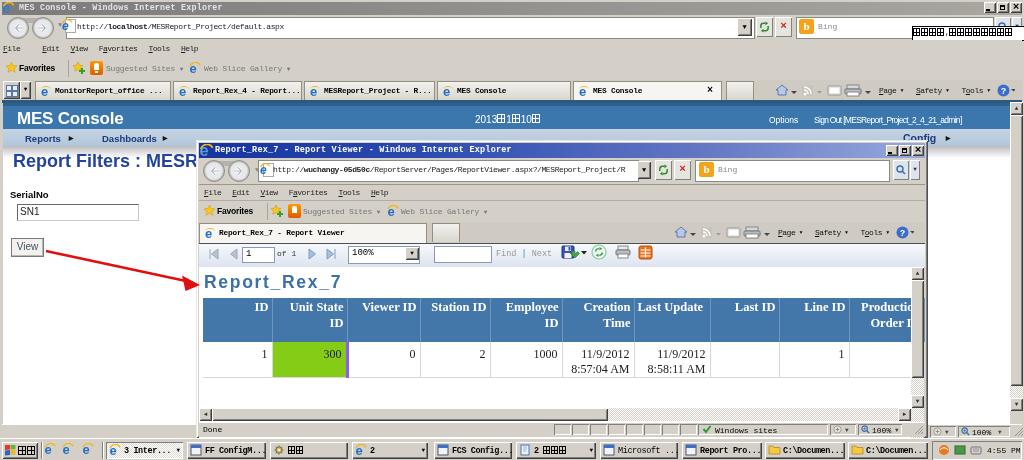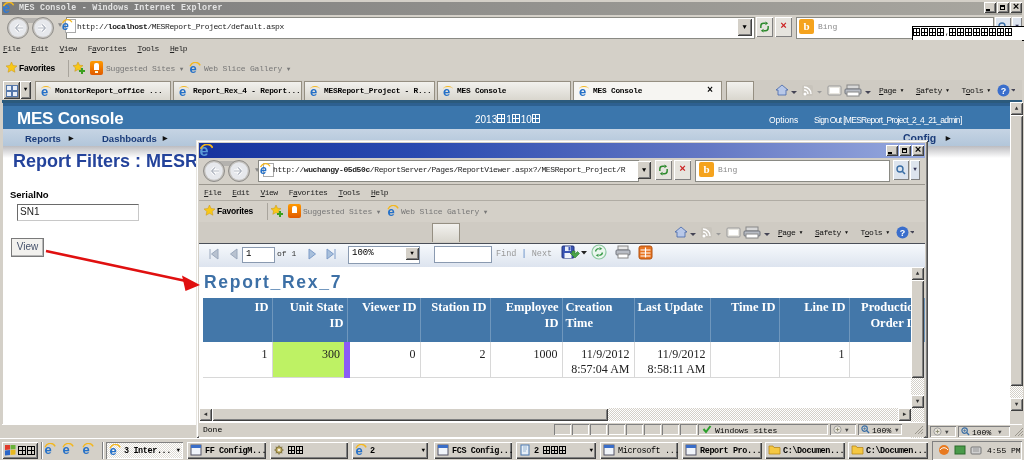--- a/index.html
+++ b/index.html
@@ -82,21 +82,21 @@
   <div class="abs bev-out" style="left:995px;top:17px;width:16px;height:20px;background:#dde4ee;"><svg width="10" height="10" viewBox="0 0 10 10" style="margin:5px 0 0 3px;">
         <circle cx="4" cy="4" r="3" fill="none" stroke="#3a6ea5" stroke-width="1.4"></circle>
         <path d="M6.5 6.5L9 9" stroke="#3a6ea5" stroke-width="1.6"></path>
       </svg></div>
   <div class="abs bev-out" style="left:1012px;top:17px;width:10px;height:20px;background:#dde4ee;font-size:6px;color:#335;text-align:center;line-height:20px;">▼</div>
 
   <div class="abs" style="left:912px;top:26px;width:112px;height:13px;background:#fff;border:1px solid #000;font-size:9px;line-height:12px;color:#000;overflow:hidden;white-space:nowrap;"><i class="cj"></i><i class="cj"></i><i class="cj"></i><i class="cj"></i><span style="font-size:7px;">,</span><i class="cj"></i><i class="cj"></i><i class="cj"></i><i class="cj"></i><i class="cj"></i><i class="cj"></i><i class="cj"></i><i class="cj"></i></div>
 
   <div class="abs" style="left:2px;top:40px;width:1020px;height:17px;background:#D4D0C8;border-bottom:1px solid #b8b4ac;"></div>
   <div class="abs" style="left:3px;top:44px;font-size:8px;letter-spacing:-0.5px;color:#222;">
-    <span style="margin-right:11px;"><span class="u">F</span>ile</span><span style="margin-right:11px;"><span class="u">E</span>dit</span><span style="margin-right:11px;"><span class="u">V</span>iew</span><span style="margin-right:11px;">F<span class="u">a</span>vorites</span><span style="margin-right:11px;"><span class="u">T</span>ools</span><span><span class="u">H</span>elp</span>
+    <span style="margin-right:22px;"><span class="u">F</span>ile</span><span style="margin-right:11px;"><span class="u">E</span>dit</span><span style="margin-right:11px;"><span class="u">V</span>iew</span><span style="margin-right:11px;">F<span class="u">a</span>vorites</span><span style="margin-right:11px;"><span class="u">T</span>ools</span><span><span class="u">H</span>elp</span>
   </div>
 
   <div class="abs" style="left:2px;top:57px;width:1020px;height:23px;background:#D4D0C8;border-bottom:1px solid #b0aca4;"></div>
   <div class="abs" style="left:6px;top:62px;"><svg width="11" height="11" viewBox="0 0 12 12">
         <path d="M6 0l1.8 3.8 4.2.5-3.1 2.8.9 4.1L6 9.1l-3.8 2.1.9-4.1L0 4.3l4.2-.5z" fill="#f8c818" stroke="#c89010" stroke-width="0.5"></path>
       </svg></div>
   <div class="abs sans" style="left:19px;top:63px;font-weight:bold;font-size:8.5px;letter-spacing:-0.2px;">Favorites</div>
   <div class="abs" style="left:68px;top:60px;width:1px;height:17px;background:#a8a49c;"></div>
   <div class="abs" style="left:73px;top:62px;"><svg width="13" height="12" viewBox="0 0 13 12">
         <path d="M5 0l1.5 3.2 3.5.4-2.6 2.3.7 3.4L5 7.6 1.8 9.3l.7-3.4L0 3.6l3.5-.4z" fill="#f8c818" stroke="#c89010" stroke-width="0.5"></path>
@@ -219,20 +219,21 @@
       </svg>
   </div>
 
   <div class="abs" id="popup" style="left:196px;top:140px;width:732px;height:298px;background:#D4D0C8;box-shadow:inset 1px 1px 0 #e8e6e0, inset -1px -1px 0 #505050, inset 2px 2px 0 #fff, inset -2px -2px 0 #808080;">
 
     <div class="abs" style="left:3px;top:3px;width:726px;height:15px;background:linear-gradient(90deg,#16339e 0%,#2a4ab0 30%,#6478c4 70%,#97a9de 100%);"></div>
     <div class="abs" style="left:4px;top:4px;width:13px;height:13px;"><svg width="13" height="13" viewBox="0 0 12 12">
           <text x="-0.5" y="11.5" font-size="15" font-weight="bold" fill="#5b9bd8" font-family="Liberation Sans">e</text>
           <path d="M0.5 4.4C3.5 -1 9.5 -0.8 11.6 3.6" stroke="#f3b71e" stroke-width="1.6" fill="none"></path>
         </svg></div>
+    <div class="abs" style="left:19px;top:5px;color:#fff;font-weight:bold;font-size:8.5px;letter-spacing:0.2px;">Report_Rex_7 - Report Viewer - Windows Internet Explorer</div>
     <div class="abs btn" style="left:690px;top:5px;width:12px;height:11px;">
         <div class="abs" style="left:2px;top:7px;width:4px;height:2px;background:#000;"></div>
       </div>
     <div class="abs btn" style="left:703px;top:5px;width:12px;height:11px;">
         <div class="abs" style="left:2.5px;top:2.5px;width:5px;height:5px;border:1px solid #000;border-top-width:2px;box-sizing:border-box;"></div>
       </div>
     <div class="abs btn" style="left:716px;top:5px;width:12px;height:11px;font-size:11px;font-weight:bold;text-align:center;line-height:10px;">×</div>
 
     <div class="abs" style="left:3px;top:18px;width:726px;height:26px;background:#D4D0C8;"></div>
     <div class="abs" style="left:5px;top:19px;">
@@ -290,20 +291,24 @@
         <div class="abs" style="left:4px;top:2px;width:5px;height:7px;background:#fff;border-radius:2px 2px 0 0;"></div>
       </div>
     <div class="abs" style="left:107px;top:67px;color:#777;font-size:8px;letter-spacing:-0.2px;">Suggested Sites <span style="font-size:6px;">▼</span></div>
     <div class="abs" style="left:191px;top:65px;width:12px;height:12px;"><svg width="12" height="12" viewBox="0 0 12 12">
           <text x="0.5" y="10.5" font-size="13" font-weight="bold" fill="#2470c8" font-family="Liberation Sans">e</text>
           <path d="M1 4.2C3.5 -0.8 9 -0.6 11.2 3.4" stroke="#f3b71e" stroke-width="1.4" fill="none"></path>
         </svg></div>
     <div class="abs" style="left:205px;top:67px;color:#777;font-size:8px;letter-spacing:-0.2px;">Web Slice Gallery <span style="font-size:6px;">▼</span></div>
 
     <div class="abs" style="left:3px;top:82px;width:726px;height:21px;background:#CFCBC3;"></div>
+    <div class="tab abs active" style="left:3px;top:83px;width:228px;">
+      <span class="tabico"></span>
+        <span class="tabtxt">Report_Rex_7 - Report Viewer</span>
+    </div>
     <div class="tab abs" style="left:236px;top:83px;width:28px;"></div>
     <div class="abs" id="cmdpopup" style="left:478px;top:85px;"><svg width="240" height="15" viewBox="0 0 240 15">
           <path d="M7 2l6 5h-2v5h-8V7H1z" fill="#b8c8e8" stroke="#4466aa" stroke-width="0.8"></path>
           <path d="M16 8l3 3 3-3" fill="#445"></path>
           <rect x="27" y="2" width="11" height="11" rx="2" fill="#c8c4bc"></rect>
           <circle cx="30" cy="11" r="1.5" fill="#fff"></circle>
           <path d="M29 7a4 4 0 014 4M29 4a7 7 0 017 7" stroke="#fff" stroke-width="1.4" fill="none"></path>
           <path d="M42 8l2.5 2.5L47 8" fill="#999"></path>
           <rect x="53" y="3" width="13" height="9" rx="1" fill="#e8e6e0" stroke="#999"></rect>
           <rect x="55" y="5" width="9" height="5" fill="#fff"></rect>
@@ -361,29 +366,29 @@
 
     <div class="abs" id="rpt-table" style="left:7px;top:158px;">
         <table style="border-collapse:collapse;table-layout:fixed;font-family:'Liberation Serif',serif;">
           <tbody>
             <tr>
               <td style="width:69px;height:44px;background:#4377a9;color:#fff;font-weight:bold;font-size:12.5px;text-align:right;vertical-align:top;padding:2px 3px;border-right:1px solid #6f97bd;box-sizing:border-box;line-height:1.25;">ID</td>
               <td style="width:75px;height:44px;background:#4377a9;color:#fff;font-weight:bold;font-size:12.5px;text-align:right;vertical-align:top;padding:2px 3px;border-right:1px solid #6f97bd;box-sizing:border-box;line-height:1.25;">Unit State ID</td>
               <td style="width:73px;height:44px;background:#4377a9;color:#fff;font-weight:bold;font-size:12.5px;text-align:right;vertical-align:top;padding:2px 3px;border-right:1px solid #6f97bd;box-sizing:border-box;line-height:1.25;">Viewer ID</td>
               <td style="width:70px;height:44px;background:#4377a9;color:#fff;font-weight:bold;font-size:12.5px;text-align:right;vertical-align:top;padding:2px 3px;border-right:1px solid #6f97bd;box-sizing:border-box;line-height:1.25;">Station ID</td>
               <td style="width:72px;height:44px;background:#4377a9;color:#fff;font-weight:bold;font-size:12.5px;text-align:right;vertical-align:top;padding:2px 3px;border-right:1px solid #6f97bd;box-sizing:border-box;line-height:1.25;">Employee ID</td>
-              <td style="width:72px;height:44px;background:#4377a9;color:#fff;font-weight:bold;font-size:12.5px;text-align:left;vertical-align:top;padding:2px 3px;border-right:1px solid #6f97bd;box-sizing:border-box;line-height:1.25;">Creation Time</td>
+              <td style="width:72px;height:44px;background:#4377a9;color:#fff;font-weight:bold;font-size:12.5px;text-align:right;vertical-align:top;padding:2px 3px;border-right:1px solid #6f97bd;box-sizing:border-box;line-height:1.25;">Creation Time</td>
               <td style="width:76px;height:44px;background:#4377a9;color:#fff;font-weight:bold;font-size:12.5px;text-align:left;vertical-align:top;padding:2px 3px;border-right:1px solid #6f97bd;box-sizing:border-box;line-height:1.25;"><span style="white-space:nowrap;">Last Update</span></td>
-              <td style="width:69px;height:44px;background:#4377a9;color:#fff;font-weight:bold;font-size:12.5px;text-align:right;vertical-align:top;padding:2px 3px;border-right:1px solid #6f97bd;box-sizing:border-box;line-height:1.25;">Time ID</td>
+              <td style="width:69px;height:44px;background:#4377a9;color:#fff;font-weight:bold;font-size:12.5px;text-align:right;vertical-align:top;padding:2px 3px;border-right:1px solid #6f97bd;box-sizing:border-box;line-height:1.25;">Last ID</td>
               <td style="width:70px;height:44px;background:#4377a9;color:#fff;font-weight:bold;font-size:12.5px;text-align:right;vertical-align:top;padding:2px 3px;border-right:1px solid #6f97bd;box-sizing:border-box;line-height:1.25;">Line ID</td>
               <td style="width:75px;height:44px;background:#4377a9;color:#fff;font-weight:bold;font-size:12.5px;text-align:right;vertical-align:top;padding:2px 3px;border-right:1px solid #6f97bd;box-sizing:border-box;line-height:1.25;">Production Order ID</td>
             </tr>
             <tr>
               <td style="height:34px;background:#fff;color:#222;font-size:12px;text-align:right;vertical-align:top;padding:5px 4px 0 4px;border-right:1px solid #d8d8d8;border-bottom:1px solid #d8d8d8;box-sizing:border-box;line-height:1.25;">1</td>
-              <td style="height:34px;background:#bef264;color:#222;font-size:12px;text-align:right;vertical-align:top;padding:5px 4px 0 4px;border-right:6px solid #8b5cf6;border-bottom:1px solid #d8d8d8;box-sizing:border-box;line-height:1.25;">300</td>
+              <td style="height:34px;background:#84cc16;color:#222;font-size:12px;text-align:right;vertical-align:top;padding:5px 4px 0 4px;border-right:3px solid #8b5cf6;border-bottom:1px solid #d8d8d8;box-sizing:border-box;line-height:1.25;">300</td>
               <td style="height:34px;background:#fff;color:#222;font-size:12px;text-align:right;vertical-align:top;padding:5px 4px 0 4px;border-right:1px solid #d8d8d8;border-bottom:1px solid #d8d8d8;box-sizing:border-box;line-height:1.25;">0</td>
               <td style="height:34px;background:#fff;color:#222;font-size:12px;text-align:right;vertical-align:top;padding:5px 4px 0 4px;border-right:1px solid #d8d8d8;border-bottom:1px solid #d8d8d8;box-sizing:border-box;line-height:1.25;">2</td>
               <td style="height:34px;background:#fff;color:#222;font-size:12px;text-align:right;vertical-align:top;padding:5px 4px 0 4px;border-right:1px solid #d8d8d8;border-bottom:1px solid #d8d8d8;box-sizing:border-box;line-height:1.25;">1000</td>
               <td style="height:34px;background:#fff;color:#222;font-size:12px;text-align:right;vertical-align:top;padding:5px 4px 0 4px;border-right:1px solid #d8d8d8;border-bottom:1px solid #d8d8d8;box-sizing:border-box;line-height:1.25;">11/9/2012<br>8:57:04 AM</td>
               <td style="height:34px;background:#fff;color:#222;font-size:12px;text-align:right;vertical-align:top;padding:5px 4px 0 4px;border-right:1px solid #d8d8d8;border-bottom:1px solid #d8d8d8;box-sizing:border-box;line-height:1.25;">11/9/2012<br>8:58:11 AM</td>
               <td style="height:34px;background:#fff;color:#222;font-size:12px;text-align:right;vertical-align:top;padding:5px 4px 0 4px;border-right:1px solid #d8d8d8;border-bottom:1px solid #d8d8d8;box-sizing:border-box;line-height:1.25;"></td>
               <td style="height:34px;background:#fff;color:#222;font-size:12px;text-align:right;vertical-align:top;padding:5px 4px 0 4px;border-right:1px solid #d8d8d8;border-bottom:1px solid #d8d8d8;box-sizing:border-box;line-height:1.25;">1</td>
               <td style="height:34px;background:#fff;color:#222;font-size:12px;text-align:right;vertical-align:top;padding:5px 4px 0 4px;border-right:1px solid #d8d8d8;border-bottom:1px solid #d8d8d8;box-sizing:border-box;line-height:1.25;"></td>
             </tr>
           </tbody>

